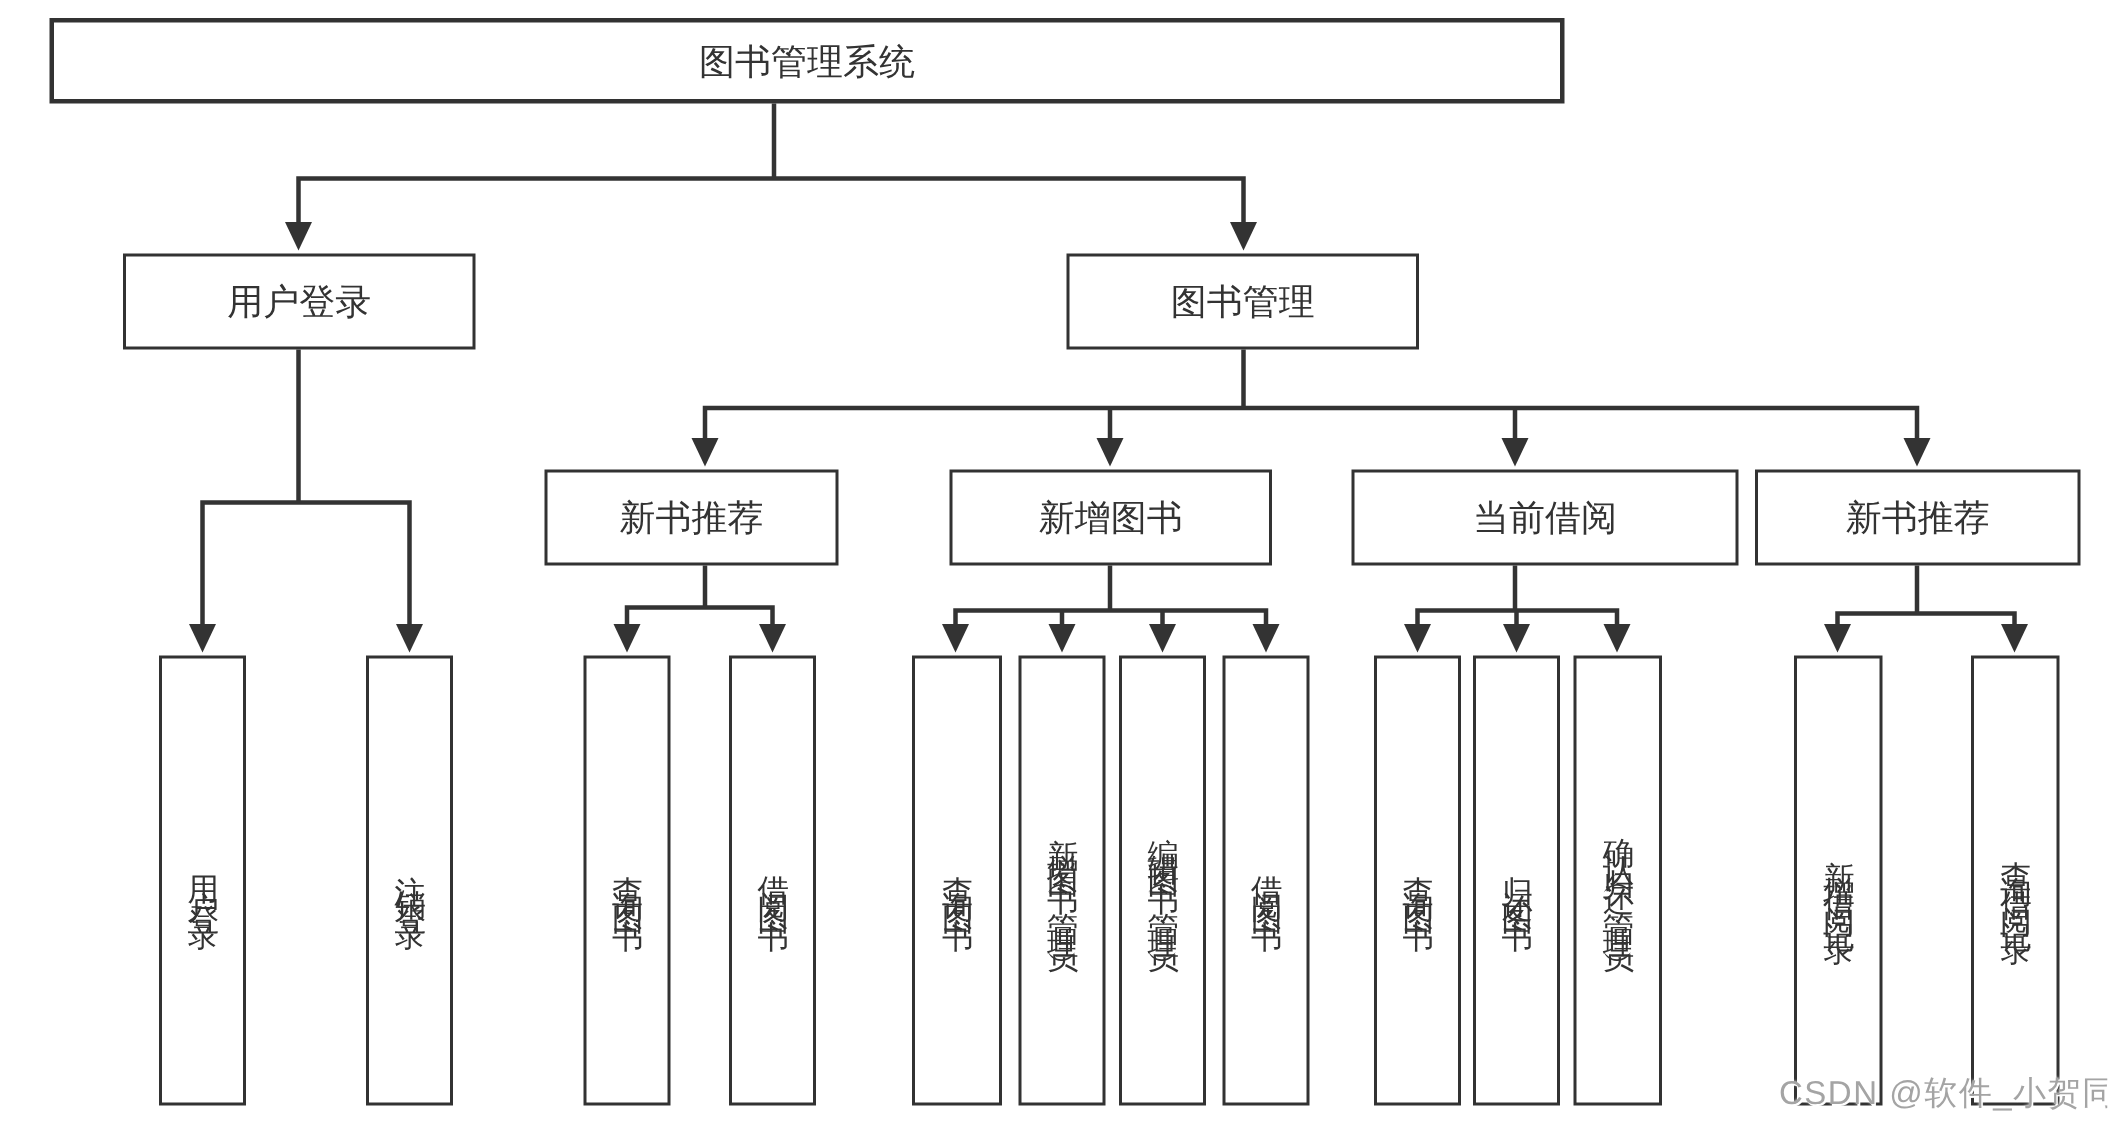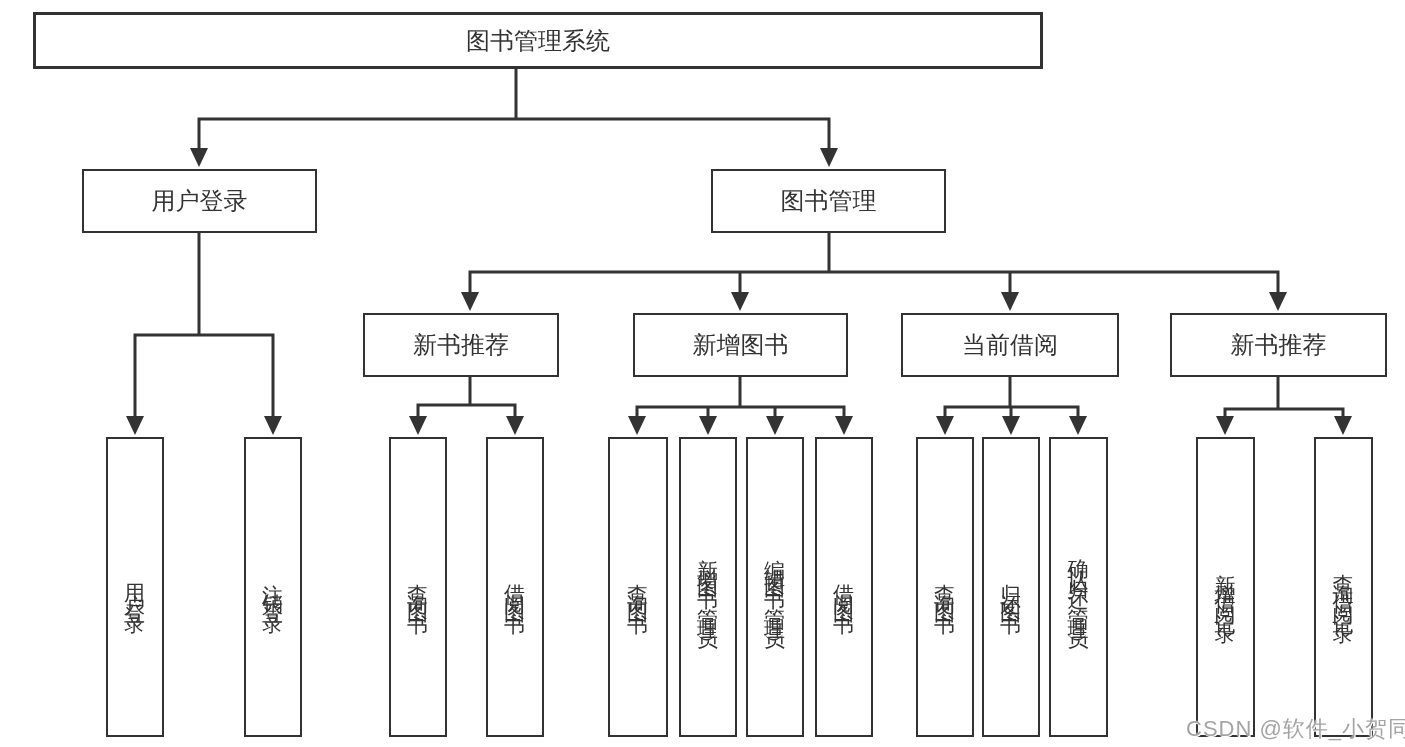--- a/index.html
+++ b/index.html
@@ -63,21 +63,21 @@
     </g>
   </svg>
 
   <div class="box root" style="left:12px;top:12px;width:1010px;height:57px">图书管理系统</div>
 
   <div class="box" style="left:82px;top:169px;width:235px;height:64px">用户登录</div>
   <div class="box" style="left:711px;top:169px;width:235px;height:64px">图书管理</div>
 
   <div class="box" style="left:363px;top:313px;width:196px;height:64px">新书推荐</div>
   <div class="box" style="left:633px;top:313px;width:215px;height:64px">新增图书</div>
-  <div class="box" style="left:901px;top:313px;width:218px;height:64px">当前借阅</div>
+  <div class="box" style="left:901px;top:313px;width:258px;height:64px">当前借阅</div>
   <div class="box" style="left:1170px;top:313px;width:217px;height:64px">新书推荐</div>
 
   <div class="box v" style="left:106px;top:437px;width:58px;height:300px">用户登录</div>
   <div class="box v" style="left:244px;top:437px;width:58px;height:300px">注销登录</div>
 
   <div class="box v" style="left:389px;top:437px;width:58px;height:300px">查询图书</div>
   <div class="box v" style="left:486px;top:437px;width:58px;height:300px">借阅图书</div>
 
   <div class="box v" style="left:608px;top:437px;width:60px;height:300px">查询图书</div>
   <div class="box v" style="left:679px;top:437px;width:58px;height:300px">新增图书（管理员）</div>

